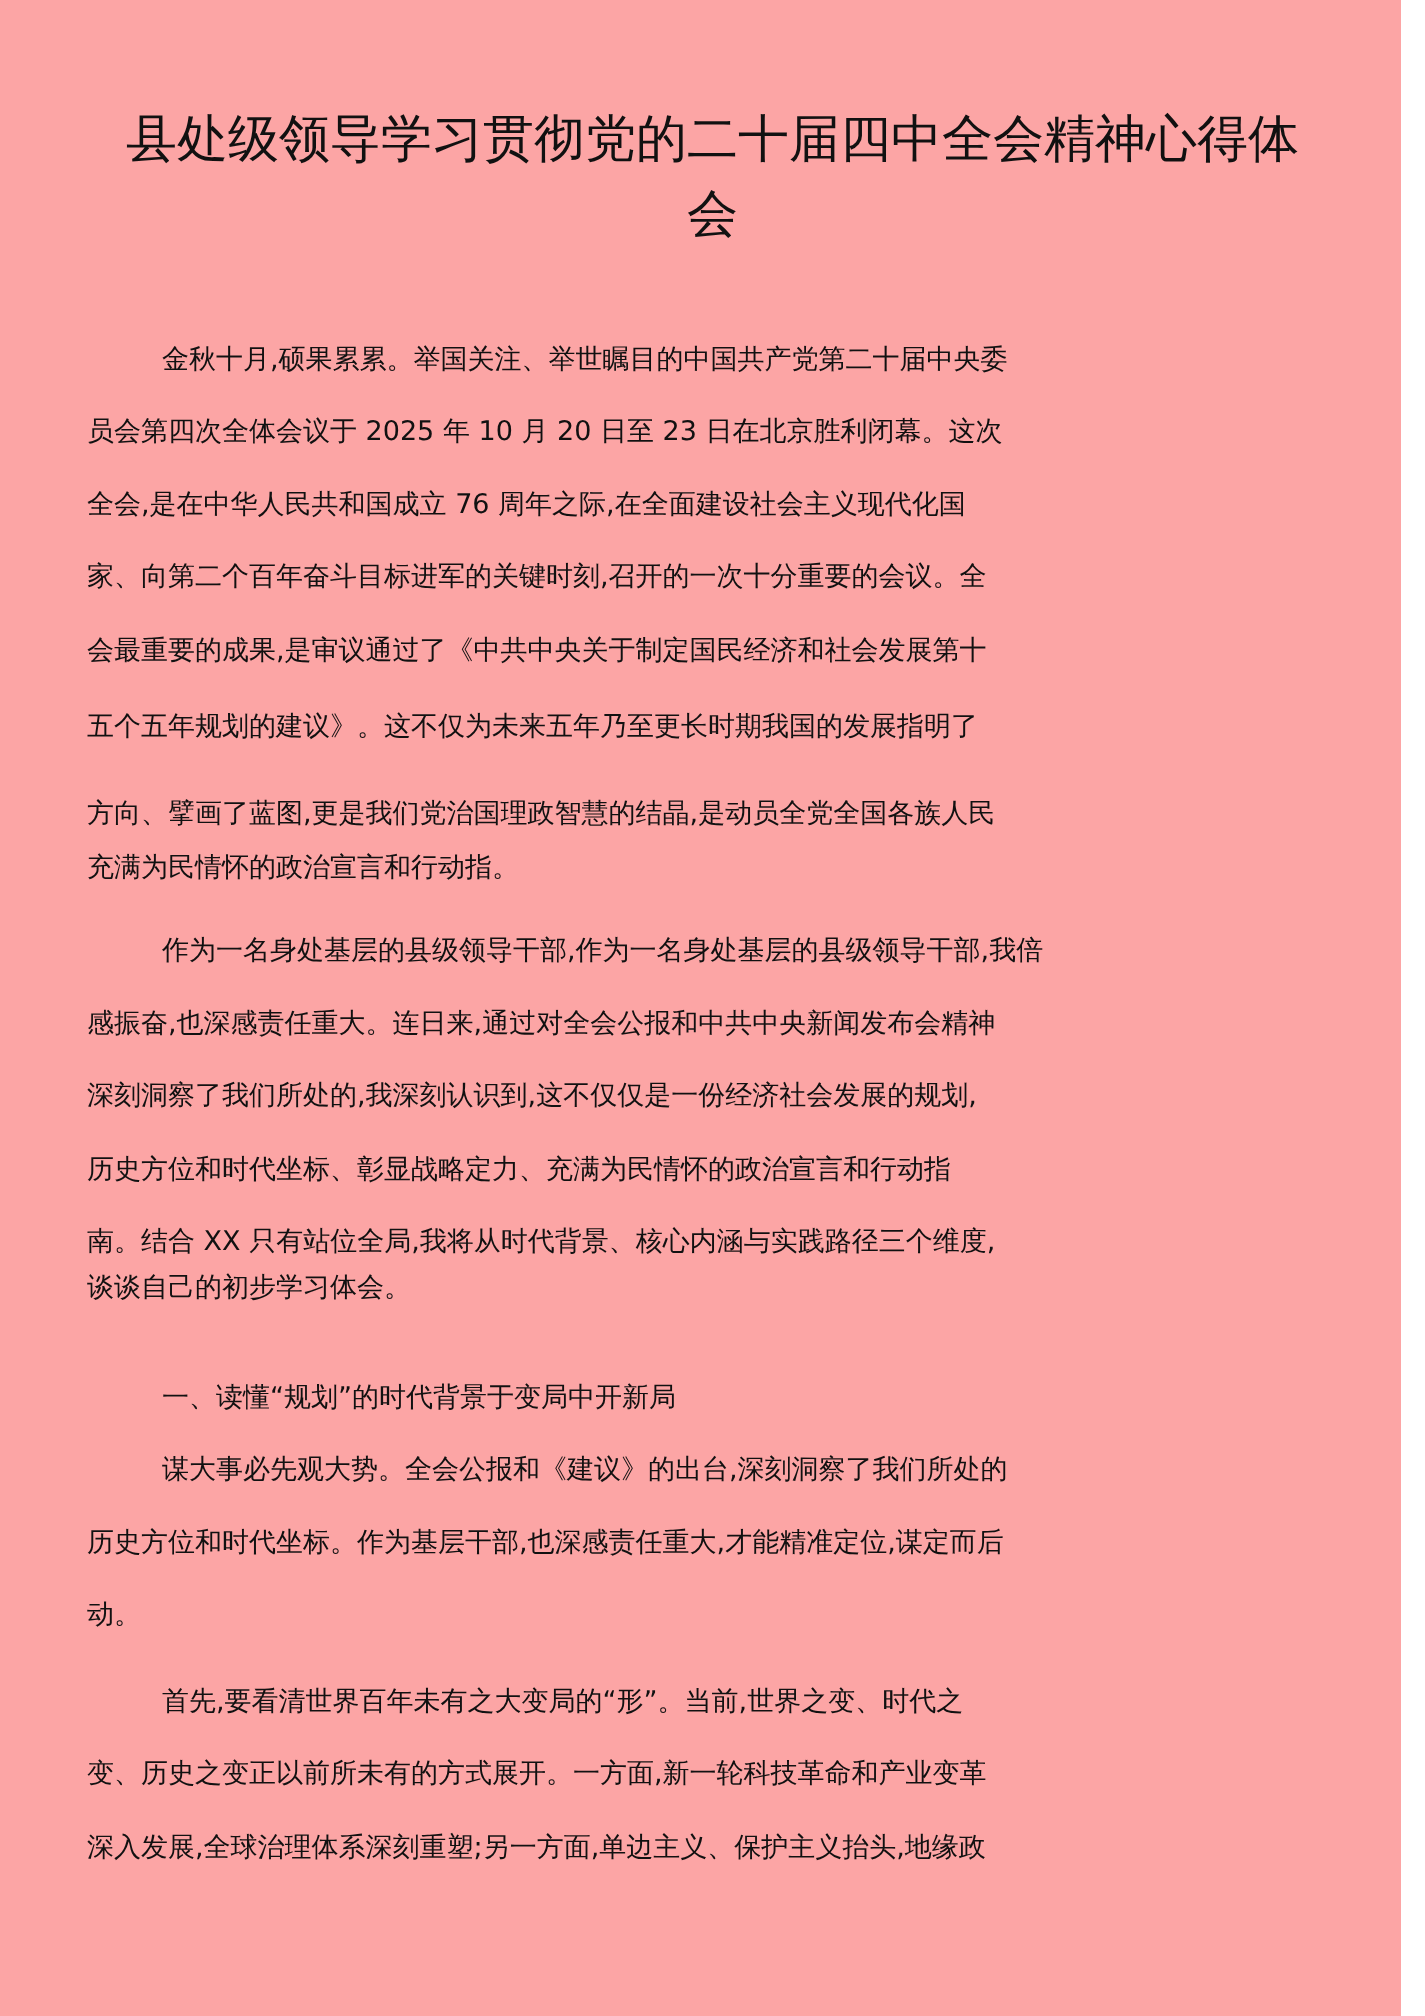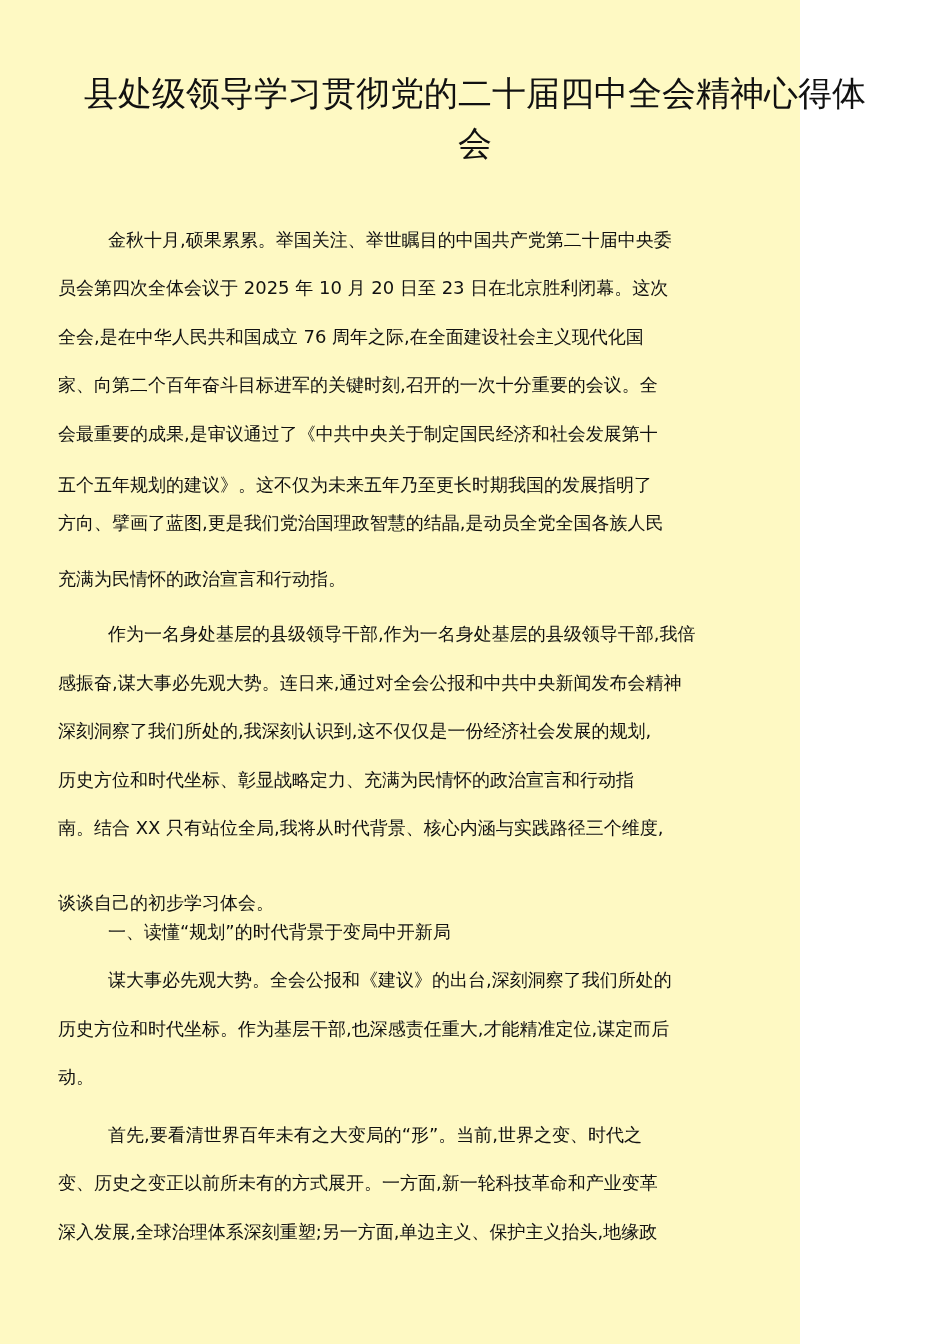--- a/index.html
+++ b/index.html
@@ -12,23 +12,23 @@
       height: 1344px;
       position: relative;
       overflow: hidden;
       font-family: "DejaVu Sans", "Liberation Sans", sans-serif;
       color: #111111;
     }
     .page {
       position: absolute;
       left: 0;
       top: 0;
-      width: 800px;
+      width: 934px;
       height: 1344px;
-      background: #fef9c3;
+      background: #fca5a5;
     }
     .title {
       position: absolute;
       left: 58px;
       width: 834px;
       text-align: center;
       font-size: 34px;
       line-height: 50px;
       top: 68px;
       color: #111;
@@ -61,31 +61,31 @@
     <span class="tline">会</span>
   </div>
 
   <div>
     <div class="line indent" style="top:225px">金秋十月,硕果累累。举国关注、举世瞩目的中国共产党第二十届中央委</div>
     <div class="line" style="top:273px">员会第四次全体会议于 2025 年 10 月 20 日至 23 日在北京胜利闭幕。这次</div>
     <div class="line" style="top:322px">全会,是在中华人民共和国成立 76 周年之际,在全面建设社会主义现代化国</div>
     <div class="line" style="top:370px">家、向第二个百年奋斗目标进军的关键时刻,召开的一次十分重要的会议。全</div>
     <div class="line" style="top:419px">会最重要的成果,是审议通过了《中共中央关于制定国民经济和社会发展第十</div>
     <div class="line" style="top:470px">五个五年规划的建议》。这不仅为未来五年乃至更长时期我国的发展指明了</div>
-    <div class="line" style="top:508px">方向、擘画了蓝图,更是我们党治国理政智慧的结晶,是动员全党全国各族人民</div>
+    <div class="line" style="top:528px">方向、擘画了蓝图,更是我们党治国理政智慧的结晶,是动员全党全国各族人民</div>
     <div class="line" style="top:564px">充满为民情怀的政治宣言和行动指。</div>
   </div>
 
   <div>
     <div class="line indent" style="top:619px">作为一名身处基层的县级领导干部,作为一名身处基层的县级领导干部,我倍</div>
-    <div class="line" style="top:668px">感振奋,谋大事必先观大势。连日来,通过对全会公报和中共中央新闻发布会精神</div>
+    <div class="line" style="top:668px">感振奋,也深感责任重大。连日来,通过对全会公报和中共中央新闻发布会精神</div>
     <div class="line" style="top:716px">深刻洞察了我们所处的,我深刻认识到,这不仅仅是一份经济社会发展的规划,</div>
     <div class="line" style="top:765px">历史方位和时代坐标、彰显战略定力、充满为民情怀的政治宣言和行动指</div>
     <div class="line" style="top:813px">南。结合 XX 只有站位全局,我将从时代背景、核心内涵与实践路径三个维度,</div>
-    <div class="line" style="top:888px">谈谈自己的初步学习体会。</div>
+    <div class="line" style="top:844px">谈谈自己的初步学习体会。</div>
   </div>
 
   <div>
     <div class="line indent" style="top:917px">一、读懂“规划”的时代背景于变局中开新局</div>
   </div>
 
   <div>
     <div class="line indent" style="top:965px">谋大事必先观大势。全会公报和《建议》的出台,深刻洞察了我们所处的</div>
     <div class="line" style="top:1014px">历史方位和时代坐标。作为基层干部,也深感责任重大,才能精准定位,谋定而后</div>
     <div class="line" style="top:1062px">动。</div>

